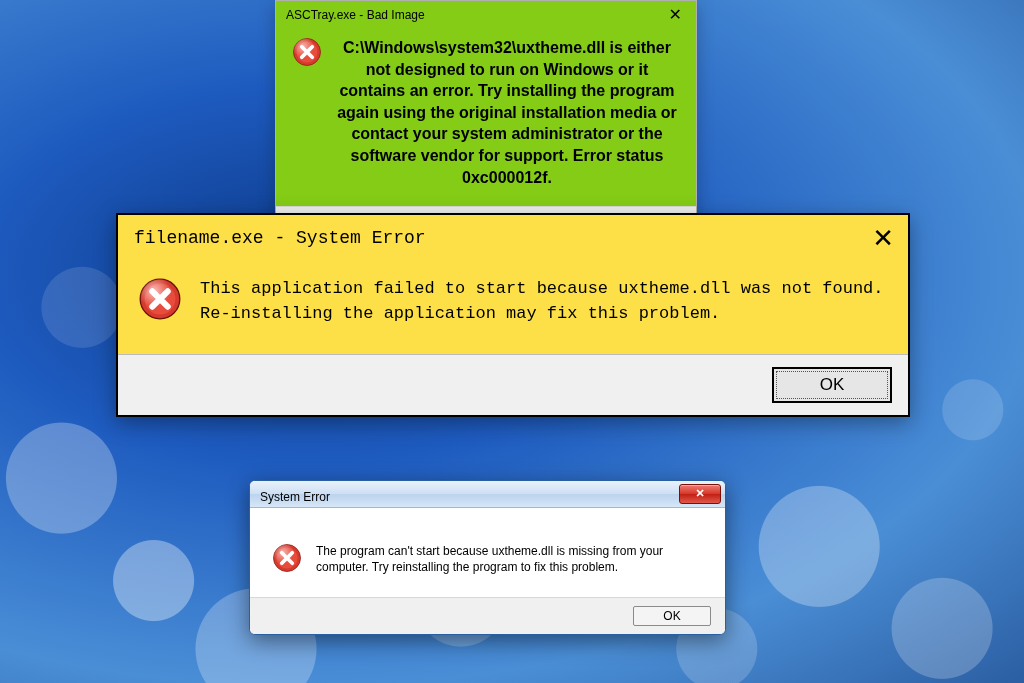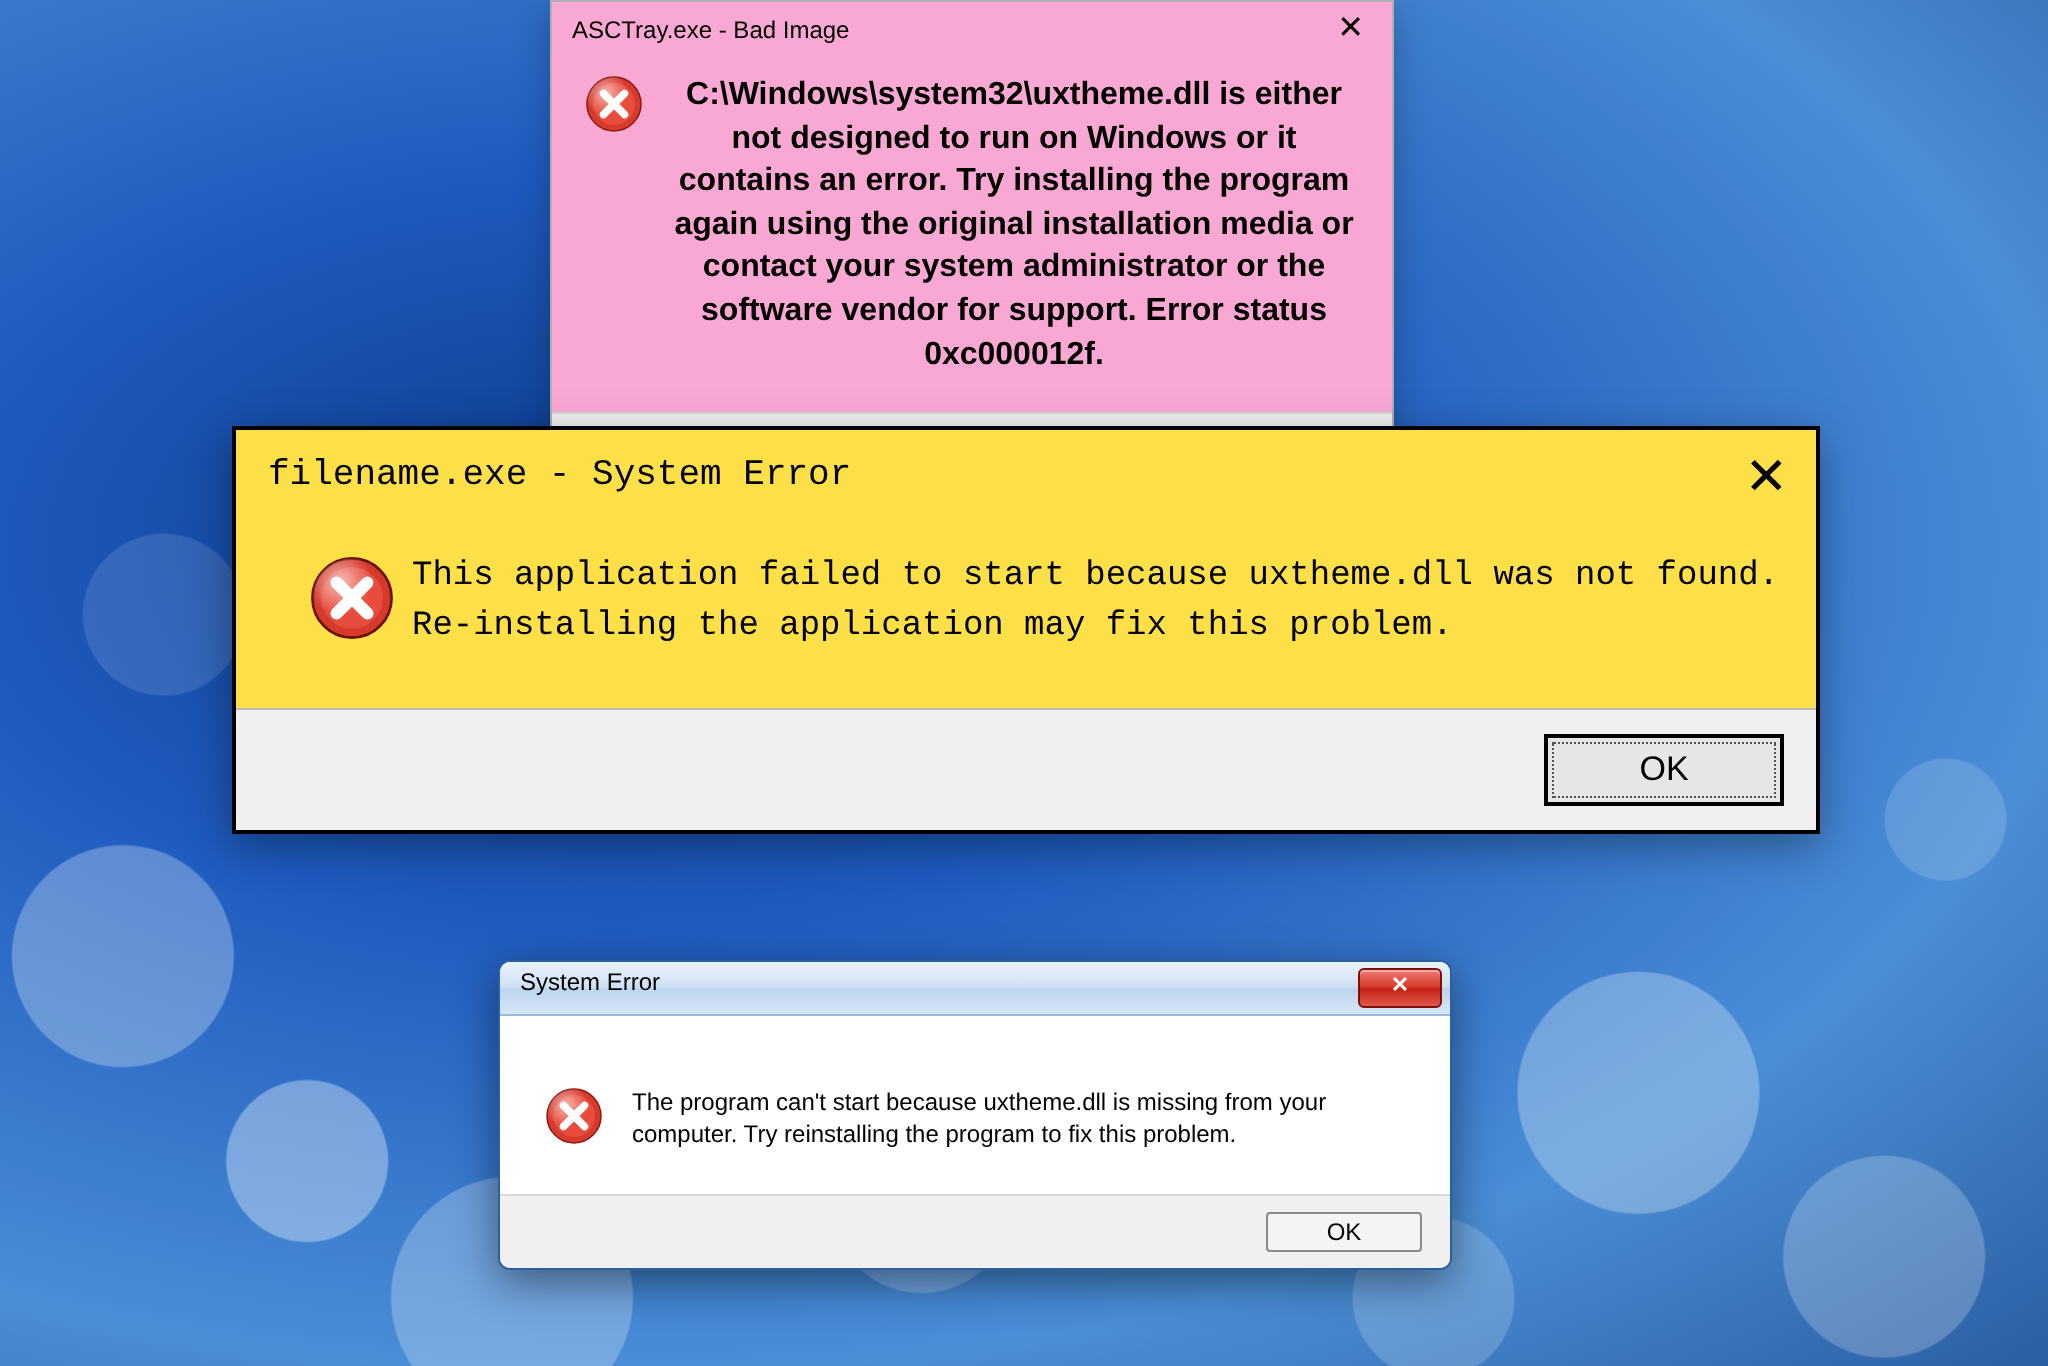--- a/index.html
+++ b/index.html
@@ -26,21 +26,21 @@
       radial-gradient(circle at 8% 45%, rgba(255,255,255,0.12) 0 40px, transparent 41px),
       radial-gradient(ellipse 130% 110% at 30% 40%, #0d3a8a 0%, #1e5bbf 25%, #4a8ed6 55%, #0a2a6a 100%);
   }
 
   
   .dlg1 {
     position: absolute;
     left: 275px;
     top: 0px;
     width: 420px;
-    background: #f9a8d4;
+    background: #84cc16;
     border: 1px solid #b0b0b0;
     box-shadow: 0 4px 16px rgba(0,0,0,0.25);
     font-size: 11px;
     color: #000;
   }
   .dlg1 .titlebar {
     display: flex;
     justify-content: space-between;
     align-items: center;
     padding: 6px 8px 4px 10px;
@@ -99,24 +99,23 @@
     font-size: 18px;
   }
   .dlg2 .close-x {
     font-size: 26px;
     line-height: 1;
     font-family: Arial, sans-serif;
     font-weight: 400;
   }
   .dlg2 .body {
     display: flex;
-    gap: 8px;
+    gap: 18px;
     padding: 18px 14px 28px 20px;
     align-items: flex-start;
-    margin-left: 16px;
   }
   .dlg2 .msg {
     font-size: 17px;
     line-height: 1.45;
   }
   .dlg2 .footer {
     border-top: 1px solid #bbb;
     background: #f0f0f0;
     padding: 12px 16px;
     text-align: right;
@@ -141,21 +140,21 @@
     background: #fff;
     border: 1px solid #2b5fa3;
     border-radius: 6px;
     box-shadow: 0 6px 22px rgba(0,0,0,0.45);
     overflow: hidden;
     font-size: 12px;
   }
   .dlg3 .titlebar {
     display: flex;
     justify-content: space-between;
-    align-items: flex-start;
+    align-items: flex-end;
     background: linear-gradient(#eaf2fb, #cfe0f4 48%, #bcd4ee 52%, #d6e6f7);
     border-bottom: 1px solid #9bb9da;
     padding: 3px 4px 3px 10px;
     font-size: 12px;
     color: #000;
   }
   .dlg3 .close-btn {
     width: 40px;
     height: 18px;
     border-radius: 3px;

